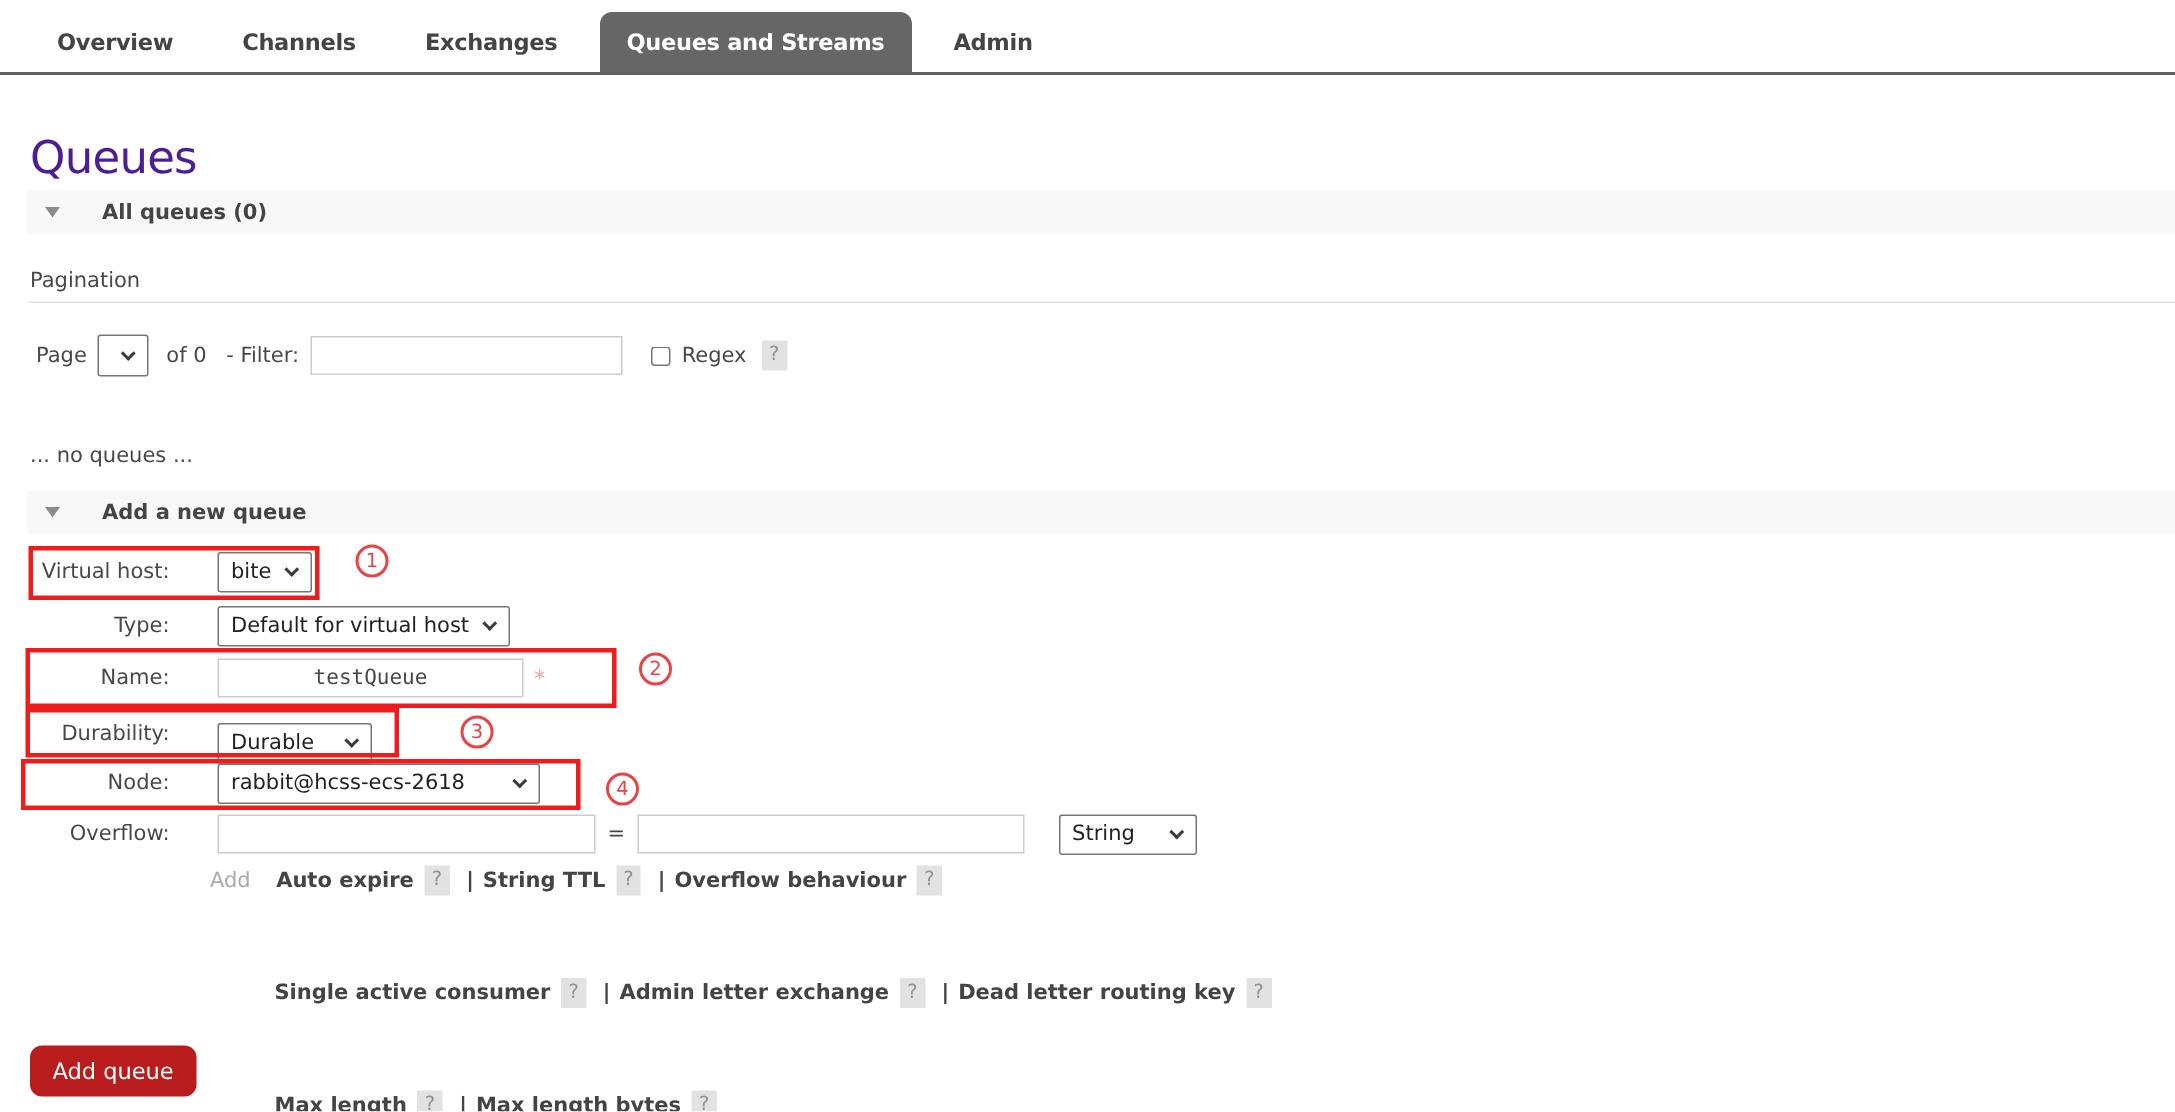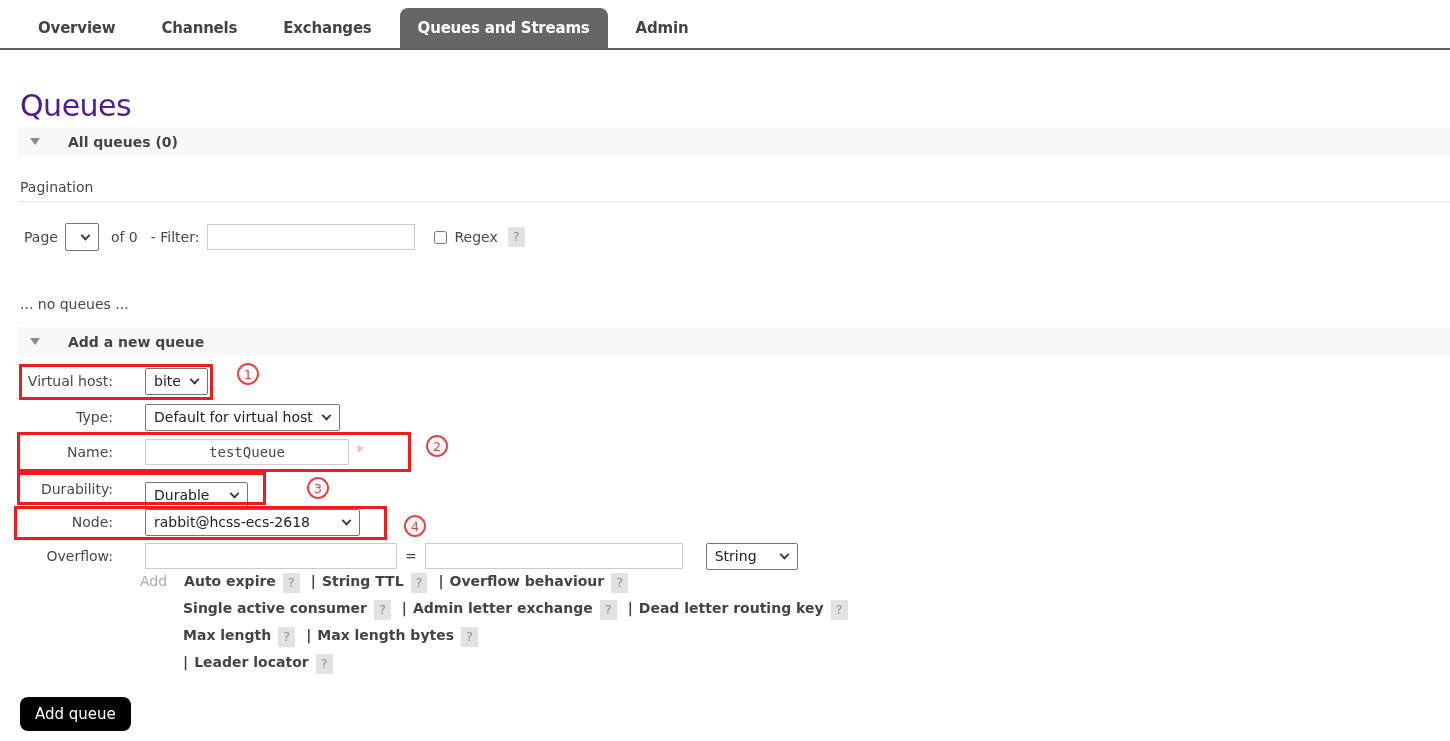--- a/index.html
+++ b/index.html
@@ -48,28 +48,28 @@
   
   .form-row { position:absolute; left:0; height:30px; display:flex; align-items:center;gap:14px; }
   .form-label { width:113px; text-align:right; font-size:14px; color:#484848; flex:0 0 113px; }
   .form-ctl { margin-left:18px; display:flex; align-items:center; }
   .mono { font-family:"DejaVu Sans Mono","Liberation Mono",monospace; }
   .req-star { color:#f2a0a0; font-size:15px; margin-left:7px; }
   .equals { margin:0 8px; font-size:14px; color:#484848; }
 
   
   .arg-shortcuts { position:absolute; left:140px; top:573px; font-size:14px; }
-  .sc-line { height:27px; display:flex; align-items:flex-start; white-space:nowrap; }
-  .sc-line.indent { margin-left:43px; }
+  .sc-line { height:27px; display:flex; align-items:center; white-space:nowrap; }
+  .sc-line.indent { margin-left:43px;margin-top:48px; }
   .add-label { color:#ababab; margin-right:17px; }
   .arg-link { font-weight:bold; color:#444; cursor:pointer; text-decoration:none; }
   .sep { margin:0 6px; color:#444; font-weight:bold; }
 
   
-  .btn { position:absolute; left:20px; top:697px; height:34px; padding:0 15px; background:#000000;
+  .btn { position:absolute; left:20px; top:697px; height:34px; padding:0 15px; background:#b91c1c;
          color:#fff; font-size:15px; font-family:inherit; border:none; border-radius:8px; cursor:pointer; }
 
   
   .anno-box { position:absolute; border:3px solid #ee1c1c; pointer-events:none; }
   .anno-num { position:absolute; width:22px; height:22px; border:2px solid #e64545; border-radius:50%;
               color:#e64545; font-size:13px; display:flex; align-items:center; justify-content:center;
               pointer-events:none; background:transparent; }
   #abox1 { left:19px;  top:364px; width:194px; height:36px; }
   #abox2 { left:17px;  top:432px; width:394px; height:40px; }
   #abox3 { left:17px;  top:472px; width:249px; height:33px; }

